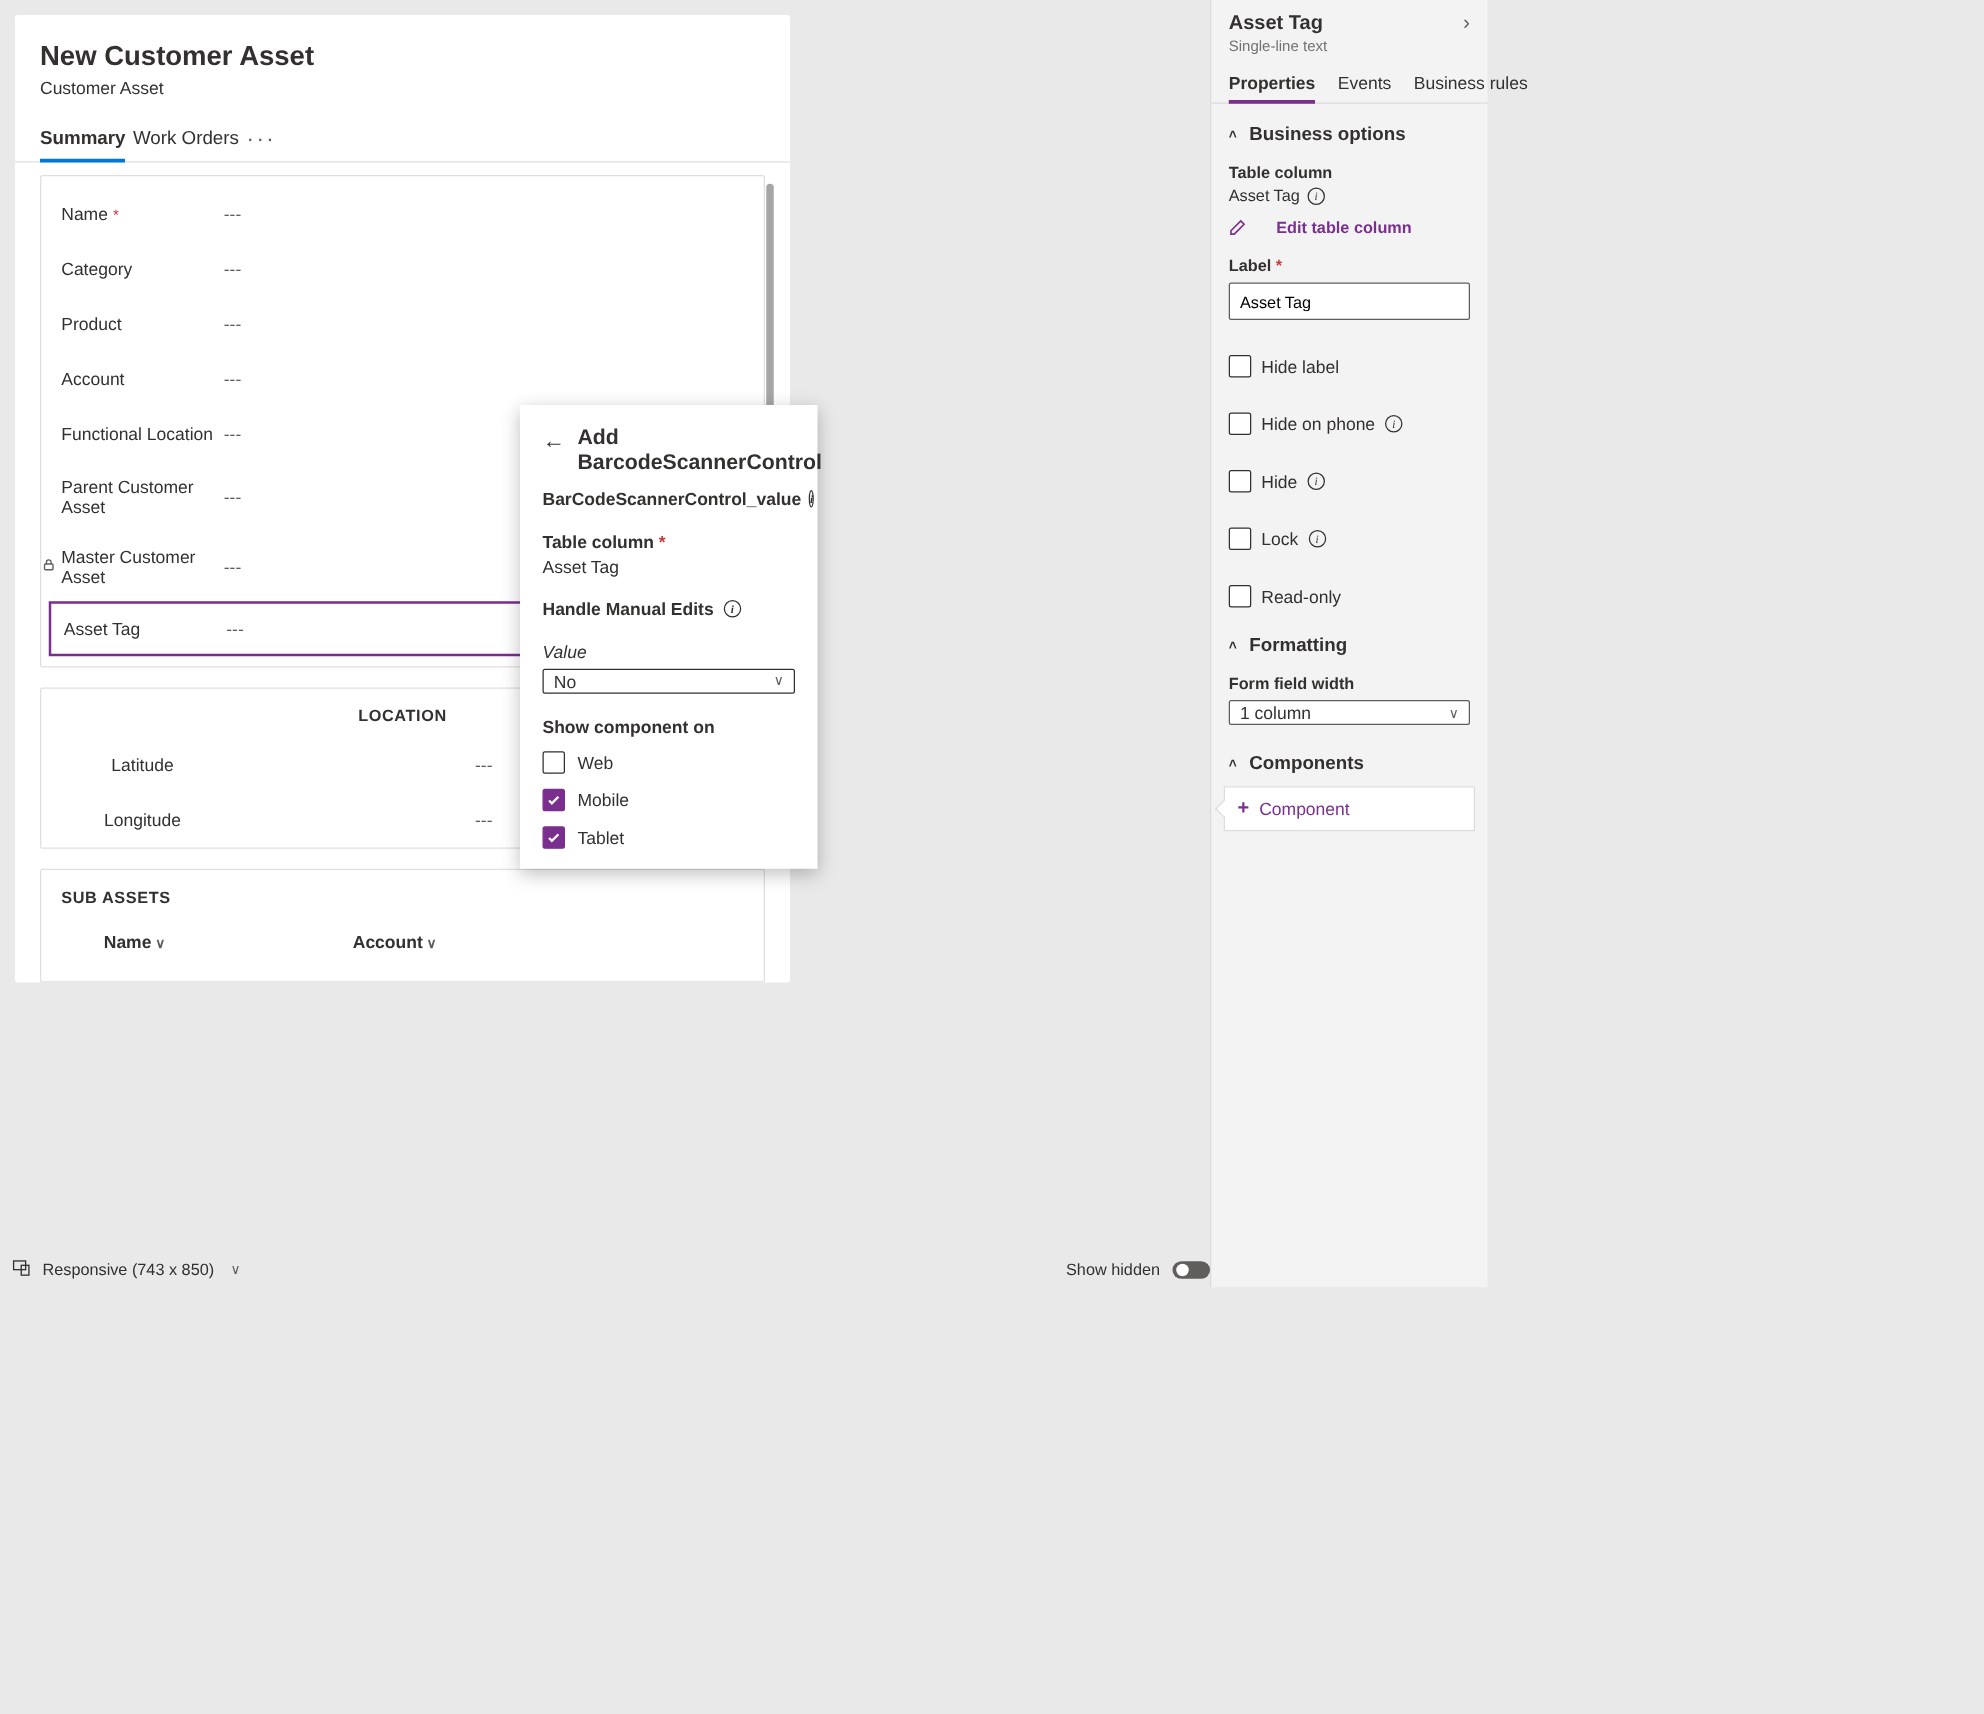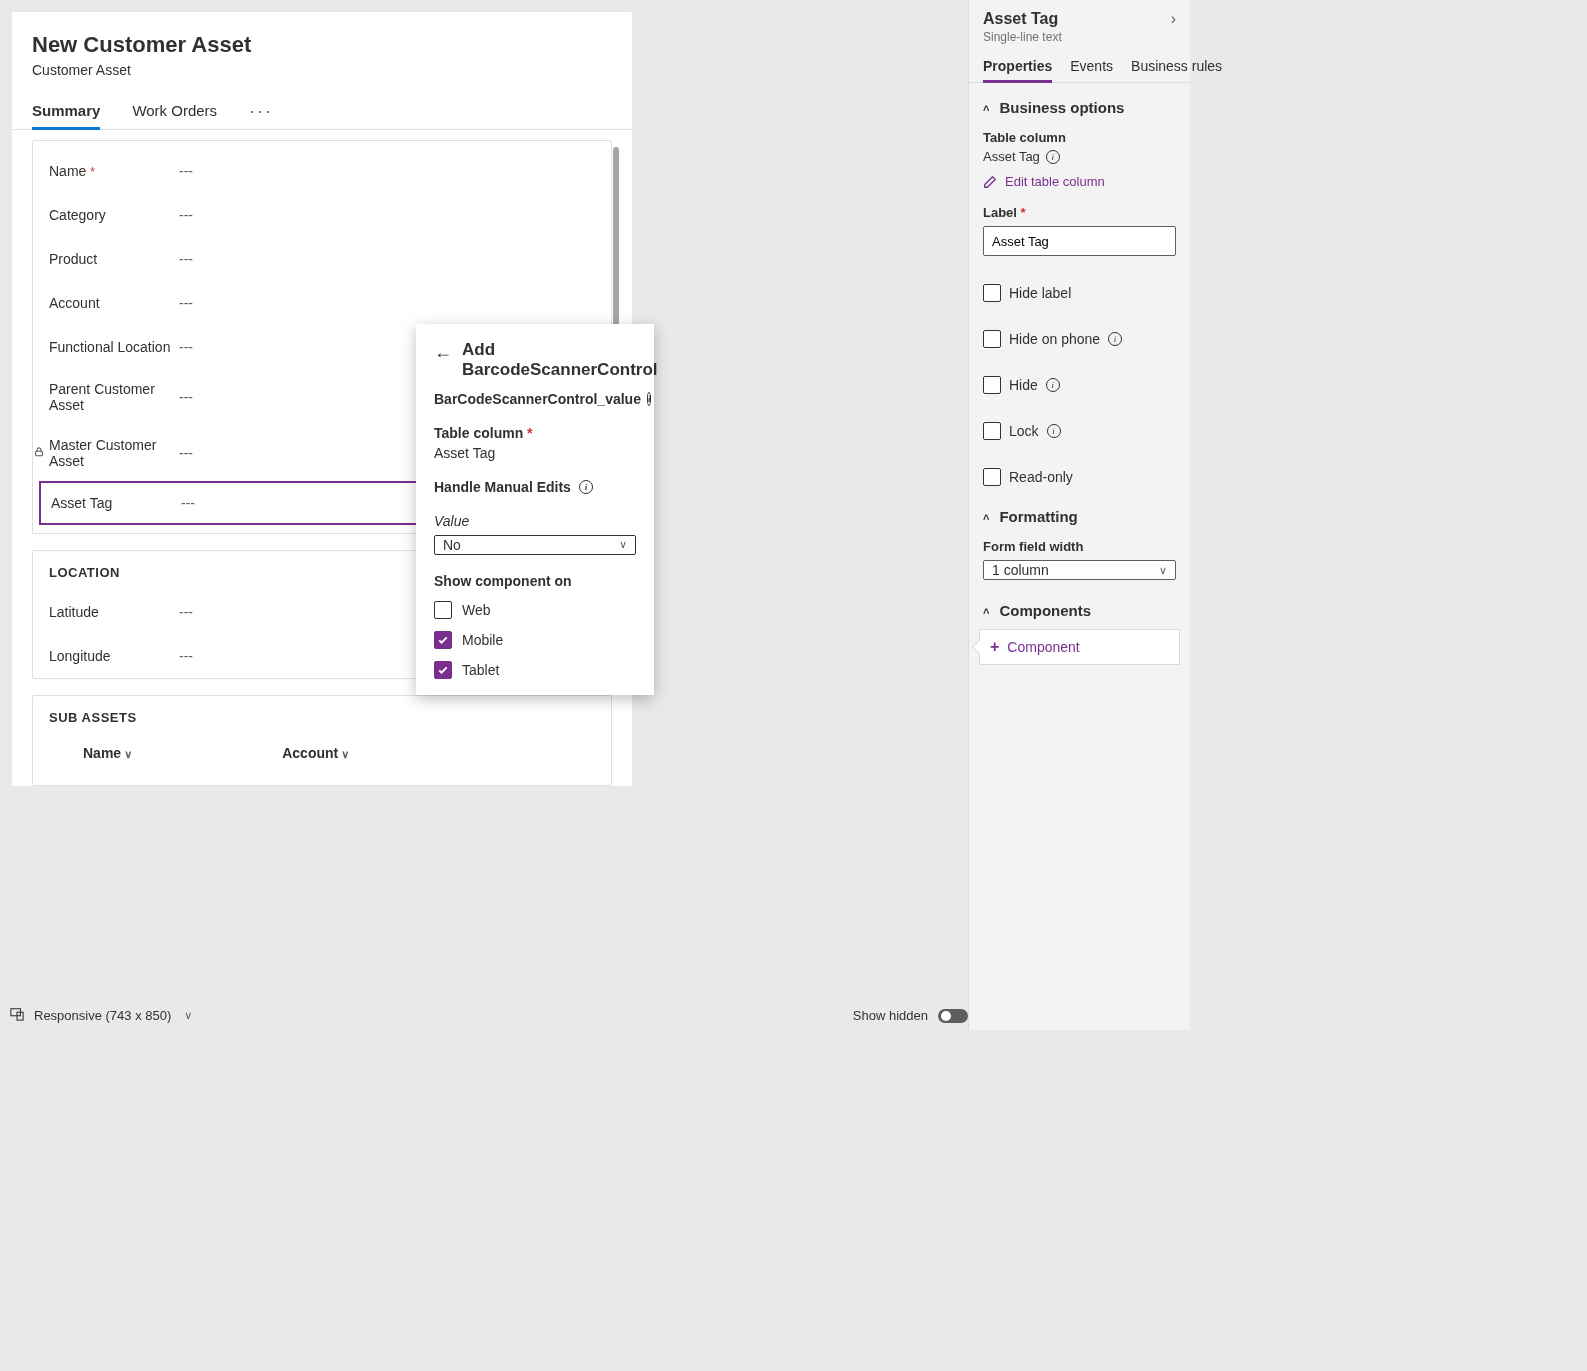--- a/index.html
+++ b/index.html
@@ -39,21 +39,21 @@
   }
   .form-subtitle {
     font-size: 14px;
     padding: 0 20px;
     color: #323130;
     margin-bottom: 16px;
   }
   .tabs-row {
     display: flex;
     align-items: center;
-    gap: 32px;
+    gap: 6px;
     padding: 0 20px;
     border-bottom: 1px solid #e1dfdd;
   }
   .tab-item {
     padding: 8px 0;
     font-size: 15px;
     cursor: pointer;
     color: #323130;
     border-bottom: 3px solid transparent;
     margin-bottom: -1px;
@@ -193,21 +193,21 @@
   }
   .rp-tab { padding:8px 0 6px; cursor:pointer; border-bottom:3px solid transparent; margin-bottom:-1px;}
   .rp-tab.active { border-bottom-color:#7a2e8e; font-weight:600; }
   .rp-sec {
     padding: 12px 14px 6px;
   }
   .rp-sec-h { display:flex; gap:10px; align-items:center; font-size:15px; font-weight:600; cursor:pointer; padding:4px 0;}
   .exp-chev { font-size:11px; color:#323130;}
   .rp-field-label { font-size:13px; font-weight:600; margin-top:10px;}
   .rp-field-val { font-size:13px; display:flex; align-items:center; gap:6px; margin-top:4px;}
-  .rp-link { color:#7a2e8e; font-size:13px; display:flex; align-items:center; gap:8px; margin-top:10px; cursor:pointer;}
+  .rp-link { color:#7a2e8e; font-size:13px; display:flex; align-items:center; gap:24px; margin-top:10px; cursor:pointer;font-weight:bold;}
   .rp-input {
     width:100%; height:30px; border:1px solid #605e5c; border-radius:2px; padding:4px 8px;
     font-size:13px; margin-top:6px; background:#fff;
   }
   .rp-chk-row { display:flex; align-items:center; gap:8px; margin-top:28px; font-size:14px;}
   .comp-card {
     margin: 6px 10px; border:1px solid #dcdcdc; background:#fff;
     display:flex; align-items:center; gap:8px; padding:8px 10px;
     font-size:14px; color:#7a2e8e; cursor:pointer; position:relative;
   }
@@ -268,21 +268,21 @@
           </div>
           <div class="field-label" style="width:130px;">Master Customer Asset</div>
           <div class="field-value">---</div>
         </div>
         <div class="field-row selected">
           <div class="field-label">Asset Tag</div>
           <div class="field-value">---</div>
         </div>
       </div>
 
-      <div class="section-wrap" style="margin-top:16px;">
+      <div class="section-wrap" style="margin-top:16px;text-align:center;">
         <div class="section-title">LOCATION</div>
         <div class="field-row">
           <div class="field-label">Latitude</div>
           <div class="field-value">---</div>
         </div>
         <div class="field-row">
           <div class="field-label">Longitude</div>
           <div class="field-value">---</div>
         </div>
       </div>

